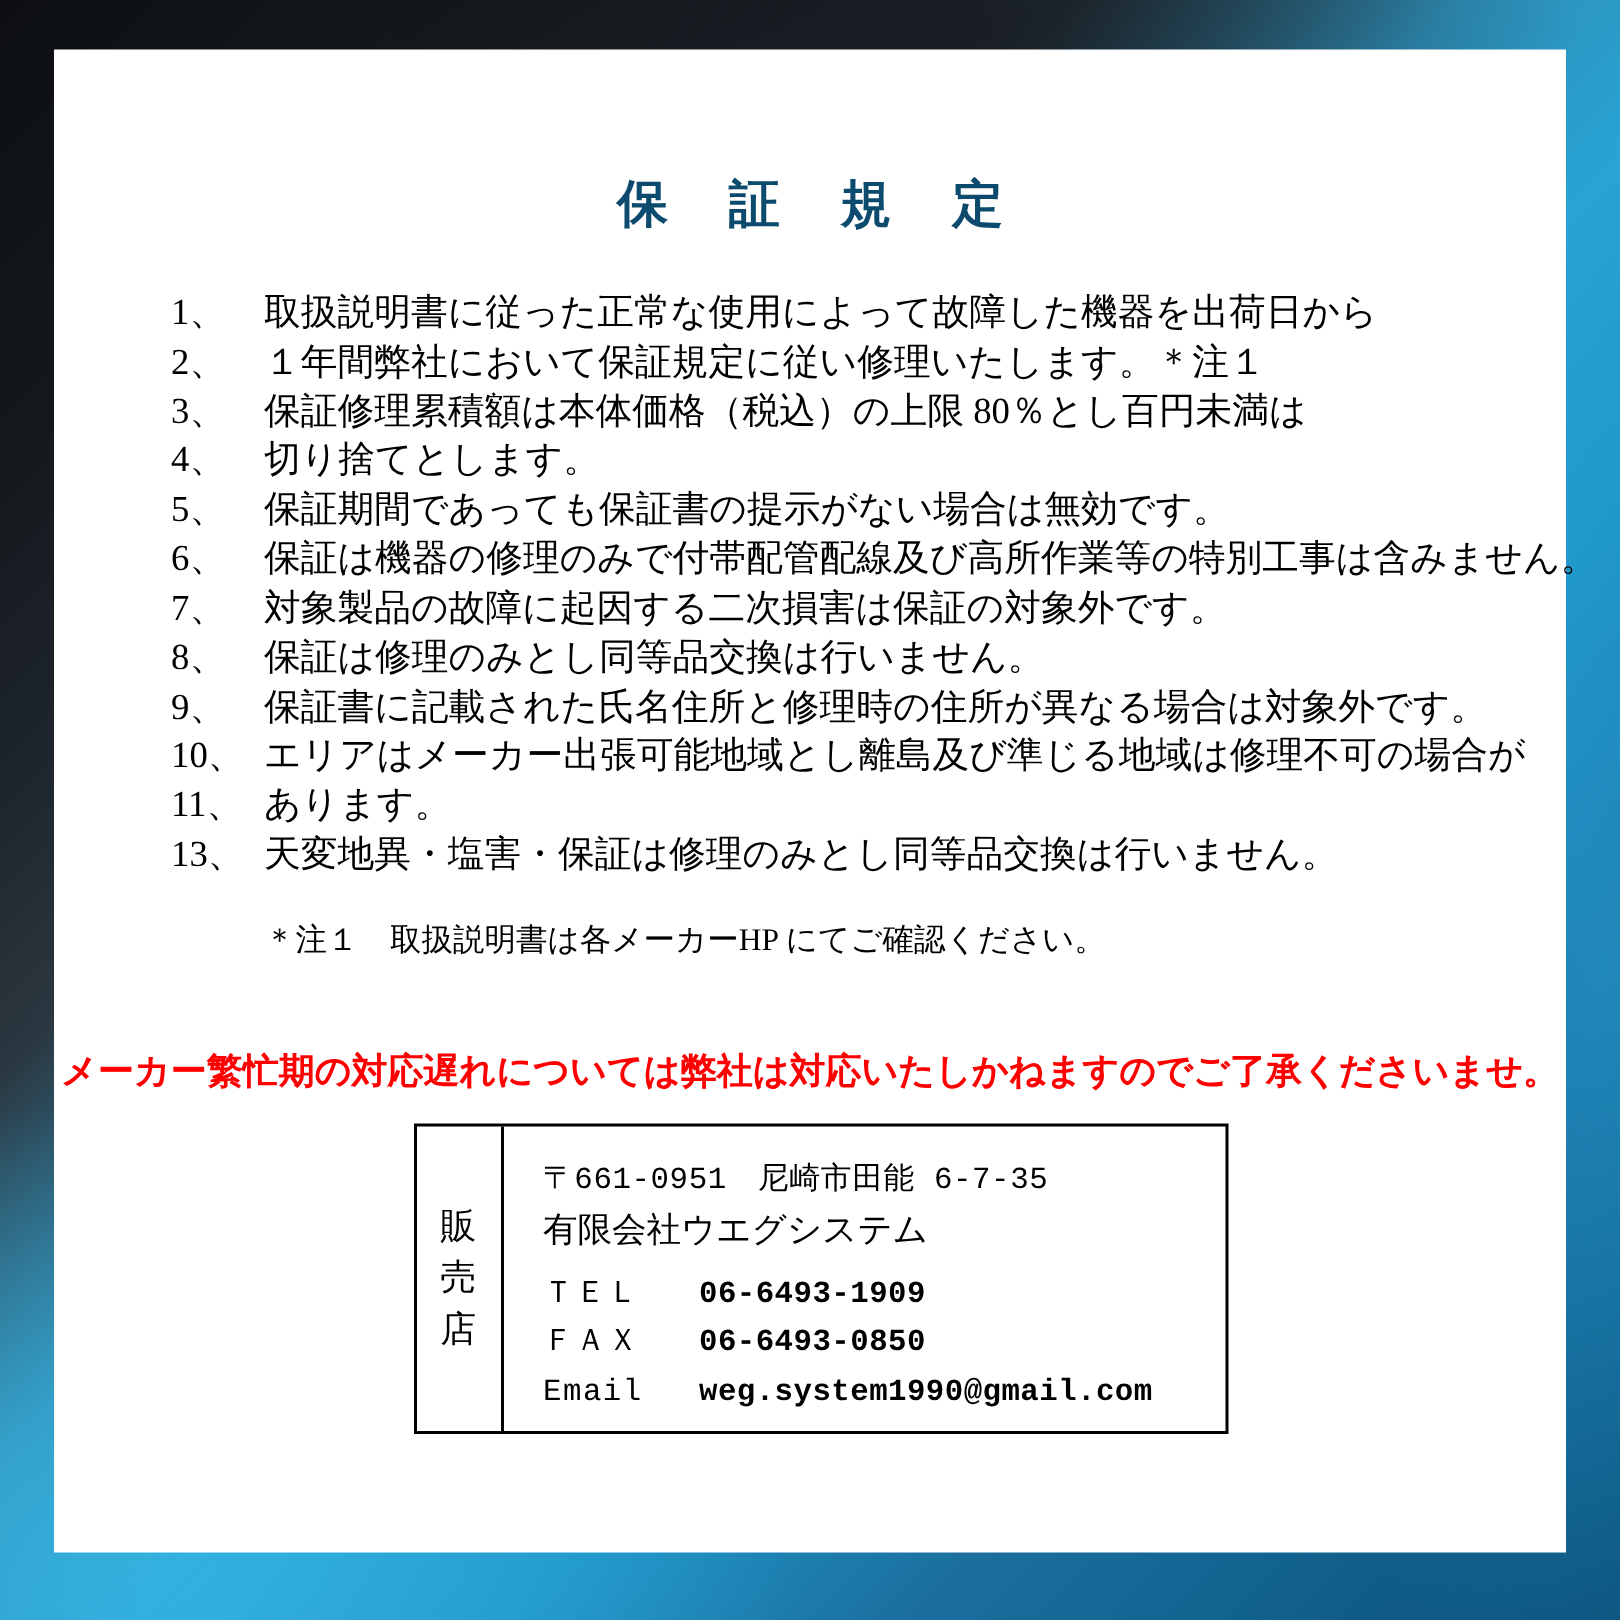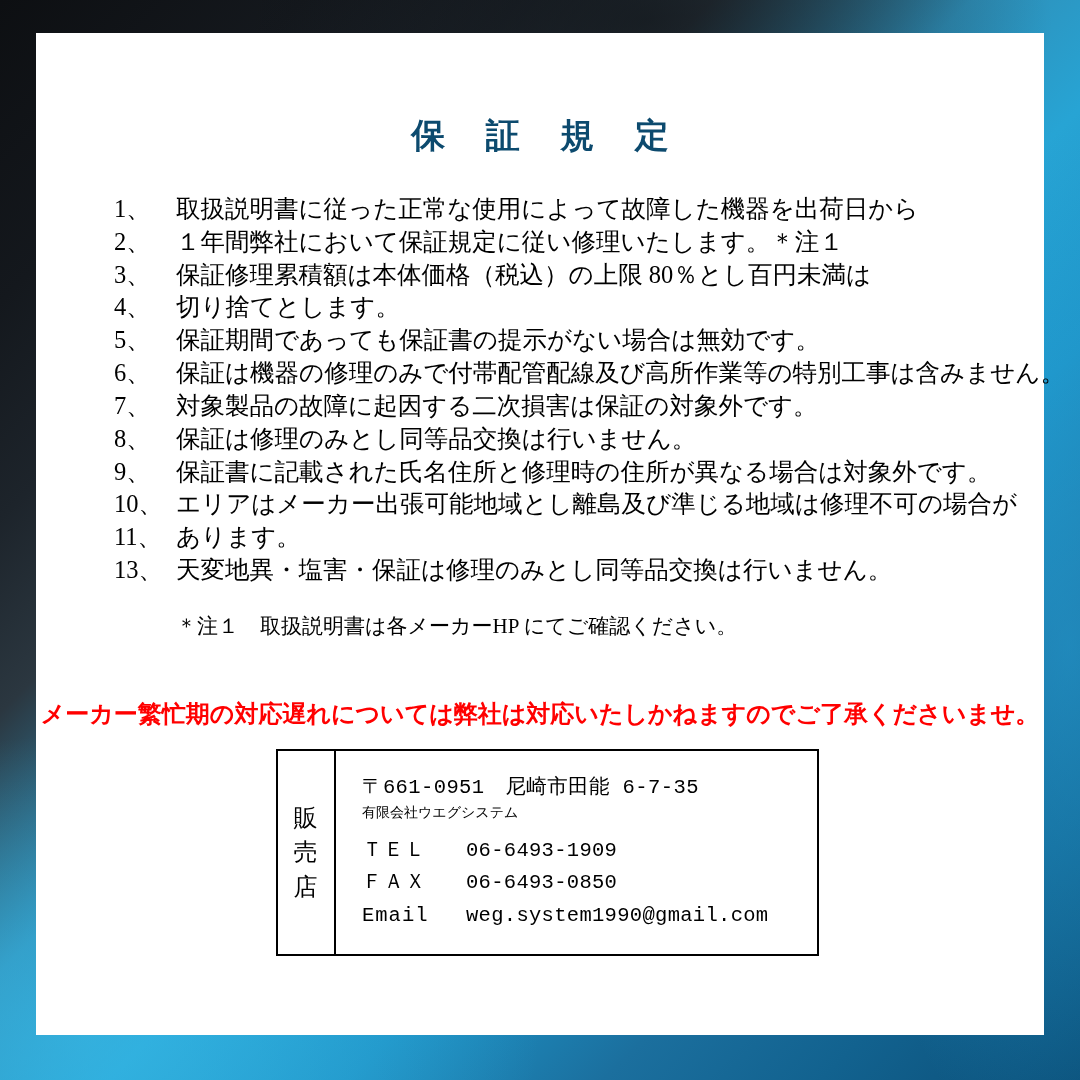--- a/index.html
+++ b/index.html
@@ -132,21 +132,21 @@
     line-height: 1.42;
     letter-spacing: 1px;
     color: #000;
   }
   #seller-details {
     flex: 1 1 auto;
     padding: 22px 16px 0 26px;
     color: #000;
   }
   .seller-line {
-    font-size: 14px;
+    font-size: 23px;
     line-height: 1.45;
     white-space: nowrap;
   }
   .mono {
     font-family: "Liberation Mono", "DejaVu Sans Mono", monospace;
     font-size: 20.5px;
     letter-spacing: 0.4px;
   }
   .contact-row {
     display: flex;
@@ -154,21 +154,21 @@
     font-family: "Liberation Mono", "DejaVu Sans Mono", monospace;
     font-size: 20.5px;
     line-height: 1.58;
     white-space: nowrap;
   }
   .contact-key {
     width: 104px;
     flex: 0 0 104px;
     letter-spacing: 1px;
   }
-  .contact-val { letter-spacing: 0.3px; }
+  .contact-val { letter-spacing: 0.3px; font-weight: bold; }
   .spacer-sm { height: 12px; }
 </style>
 </head>
 <body>
 
 <div id="page-frame">
   <div id="paper">
 
     <h1 id="doc-title">保 証 規 定</h1>
 

